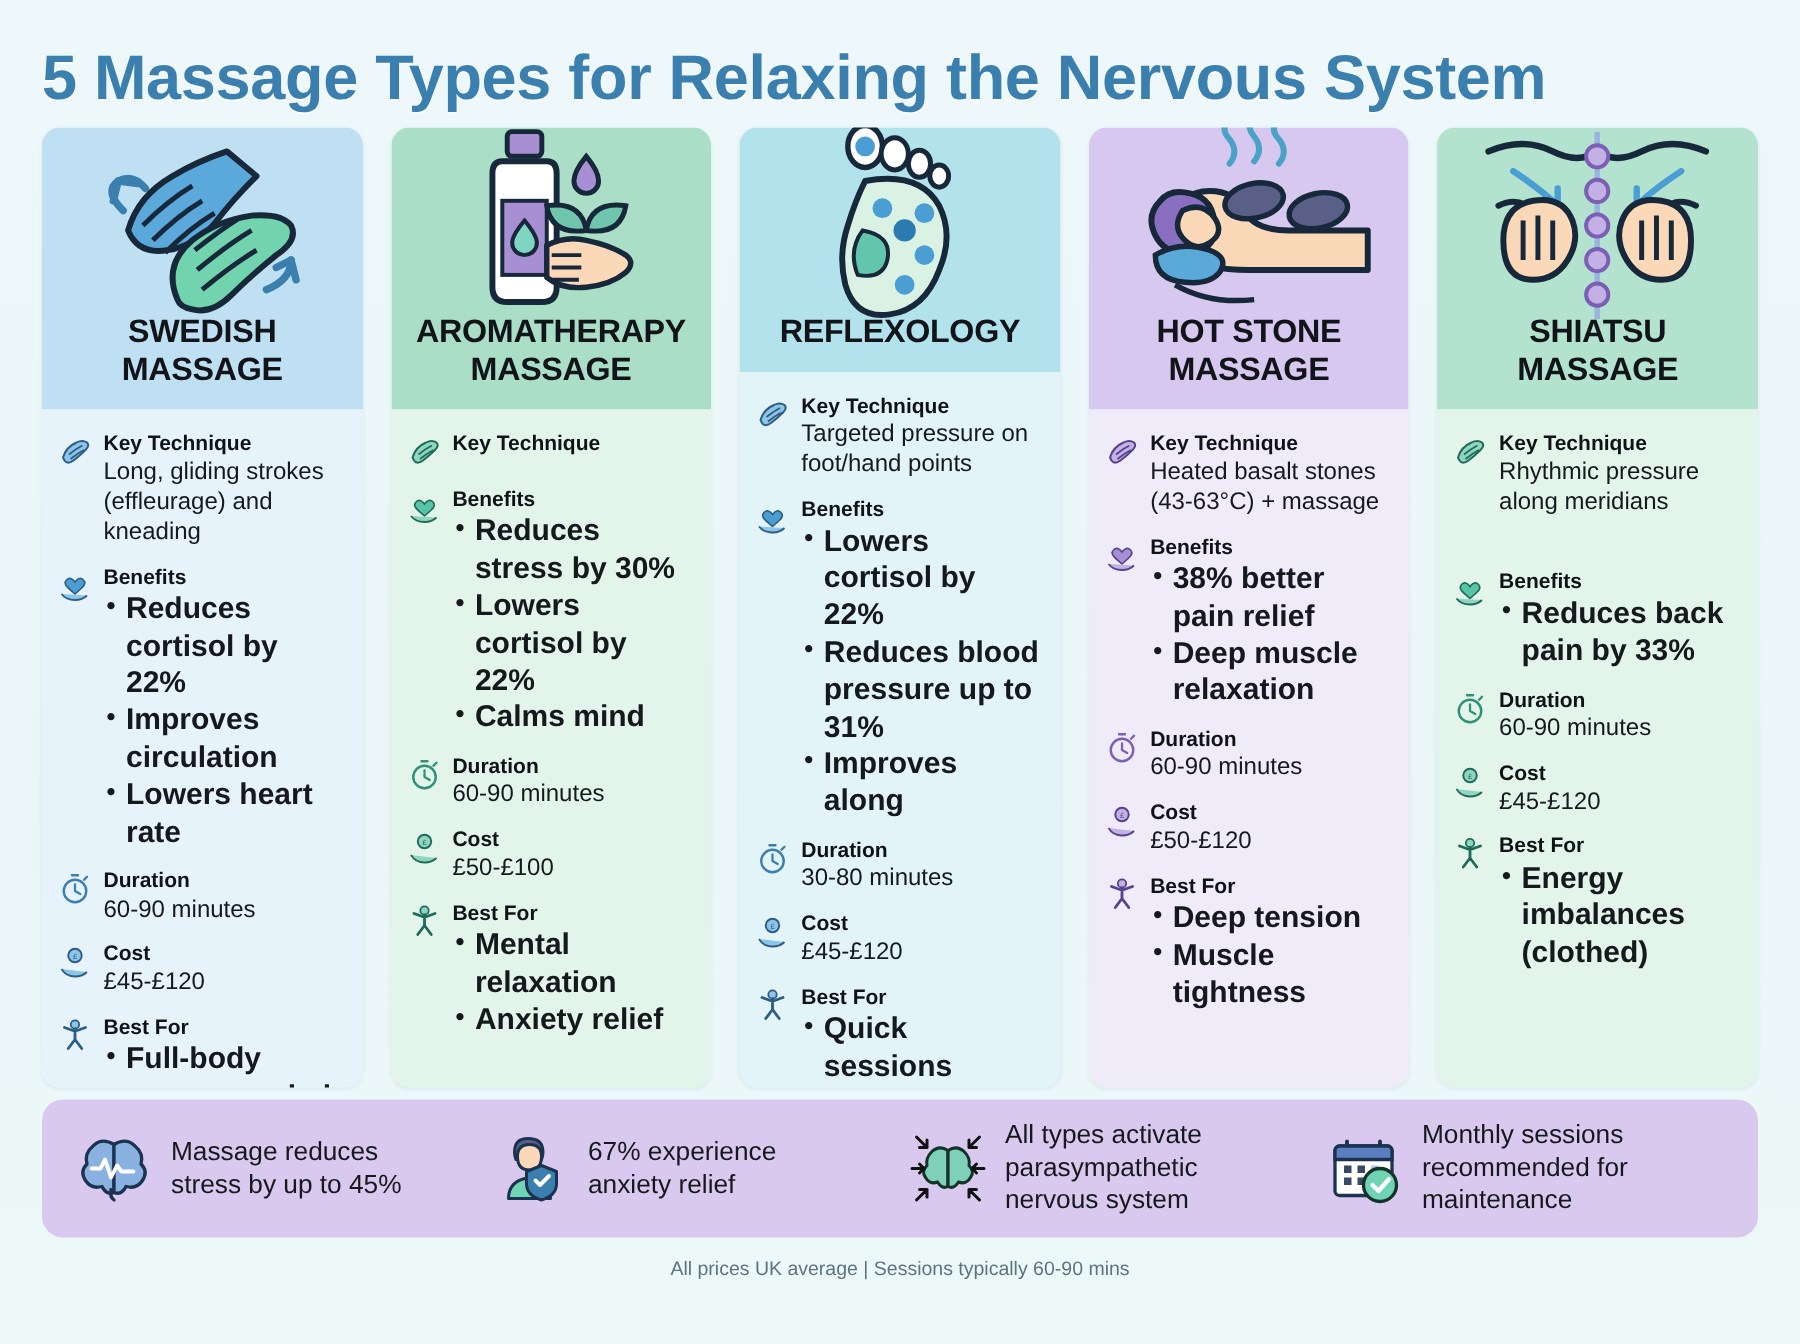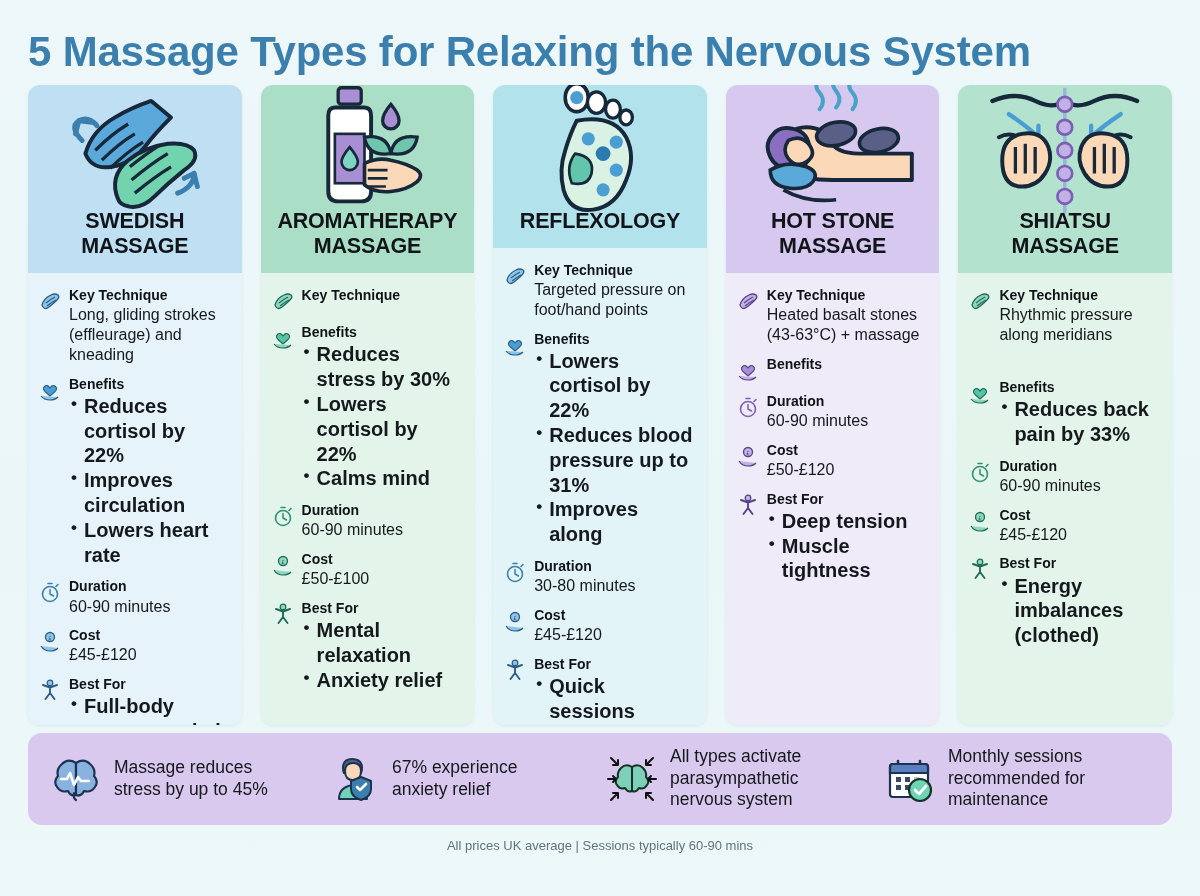--- a/index.html
+++ b/index.html
@@ -466,20 +466,24 @@
         </div>
         <div class="sec">
           <div class="sec-icon">
             <svg viewBox="0 0 24 24">
                 <path d="M12 10 q-3-4-5.5-1.5 Q4 11 7.5 14 L12 18 l4.5-4 q3.5-3 1-5.5 Q15 6 12 10z" fill="#a88fd4" stroke="#55428a" stroke-width="1.1"></path>
                 <path d="M3 18 q3 4 9 4 q5 0 8-3" fill="#c3b0e4" stroke="#55428a" stroke-width="1.2" stroke-linejoin="round"></path>
               </svg>
           </div>
           <div class="sec-main">
             <div class="sec-label">Benefits</div>
+            <ul class="sec-list">
+                <li>38% better pain relief</li>
+                <li>Deep muscle relaxation</li>
+              </ul>
           </div>
         </div>
         <div class="sec">
           <div class="sec-icon">
             <svg viewBox="0 0 24 24">
                 <circle cx="12" cy="14" r="7.5" fill="none" stroke="#7a5fb5" stroke-width="1.6"></circle>
                 <path d="M12 14 l0-4.5 M12 14 l3.5 2" stroke="#7a5fb5" stroke-width="1.5" fill="none" stroke-linecap="round"></path>
                 <path d="M10 3.5 h4 M18 6.5 l2-2" stroke="#7a5fb5" stroke-width="1.6" fill="none" stroke-linecap="round"></path>
               </svg>
           </div>

